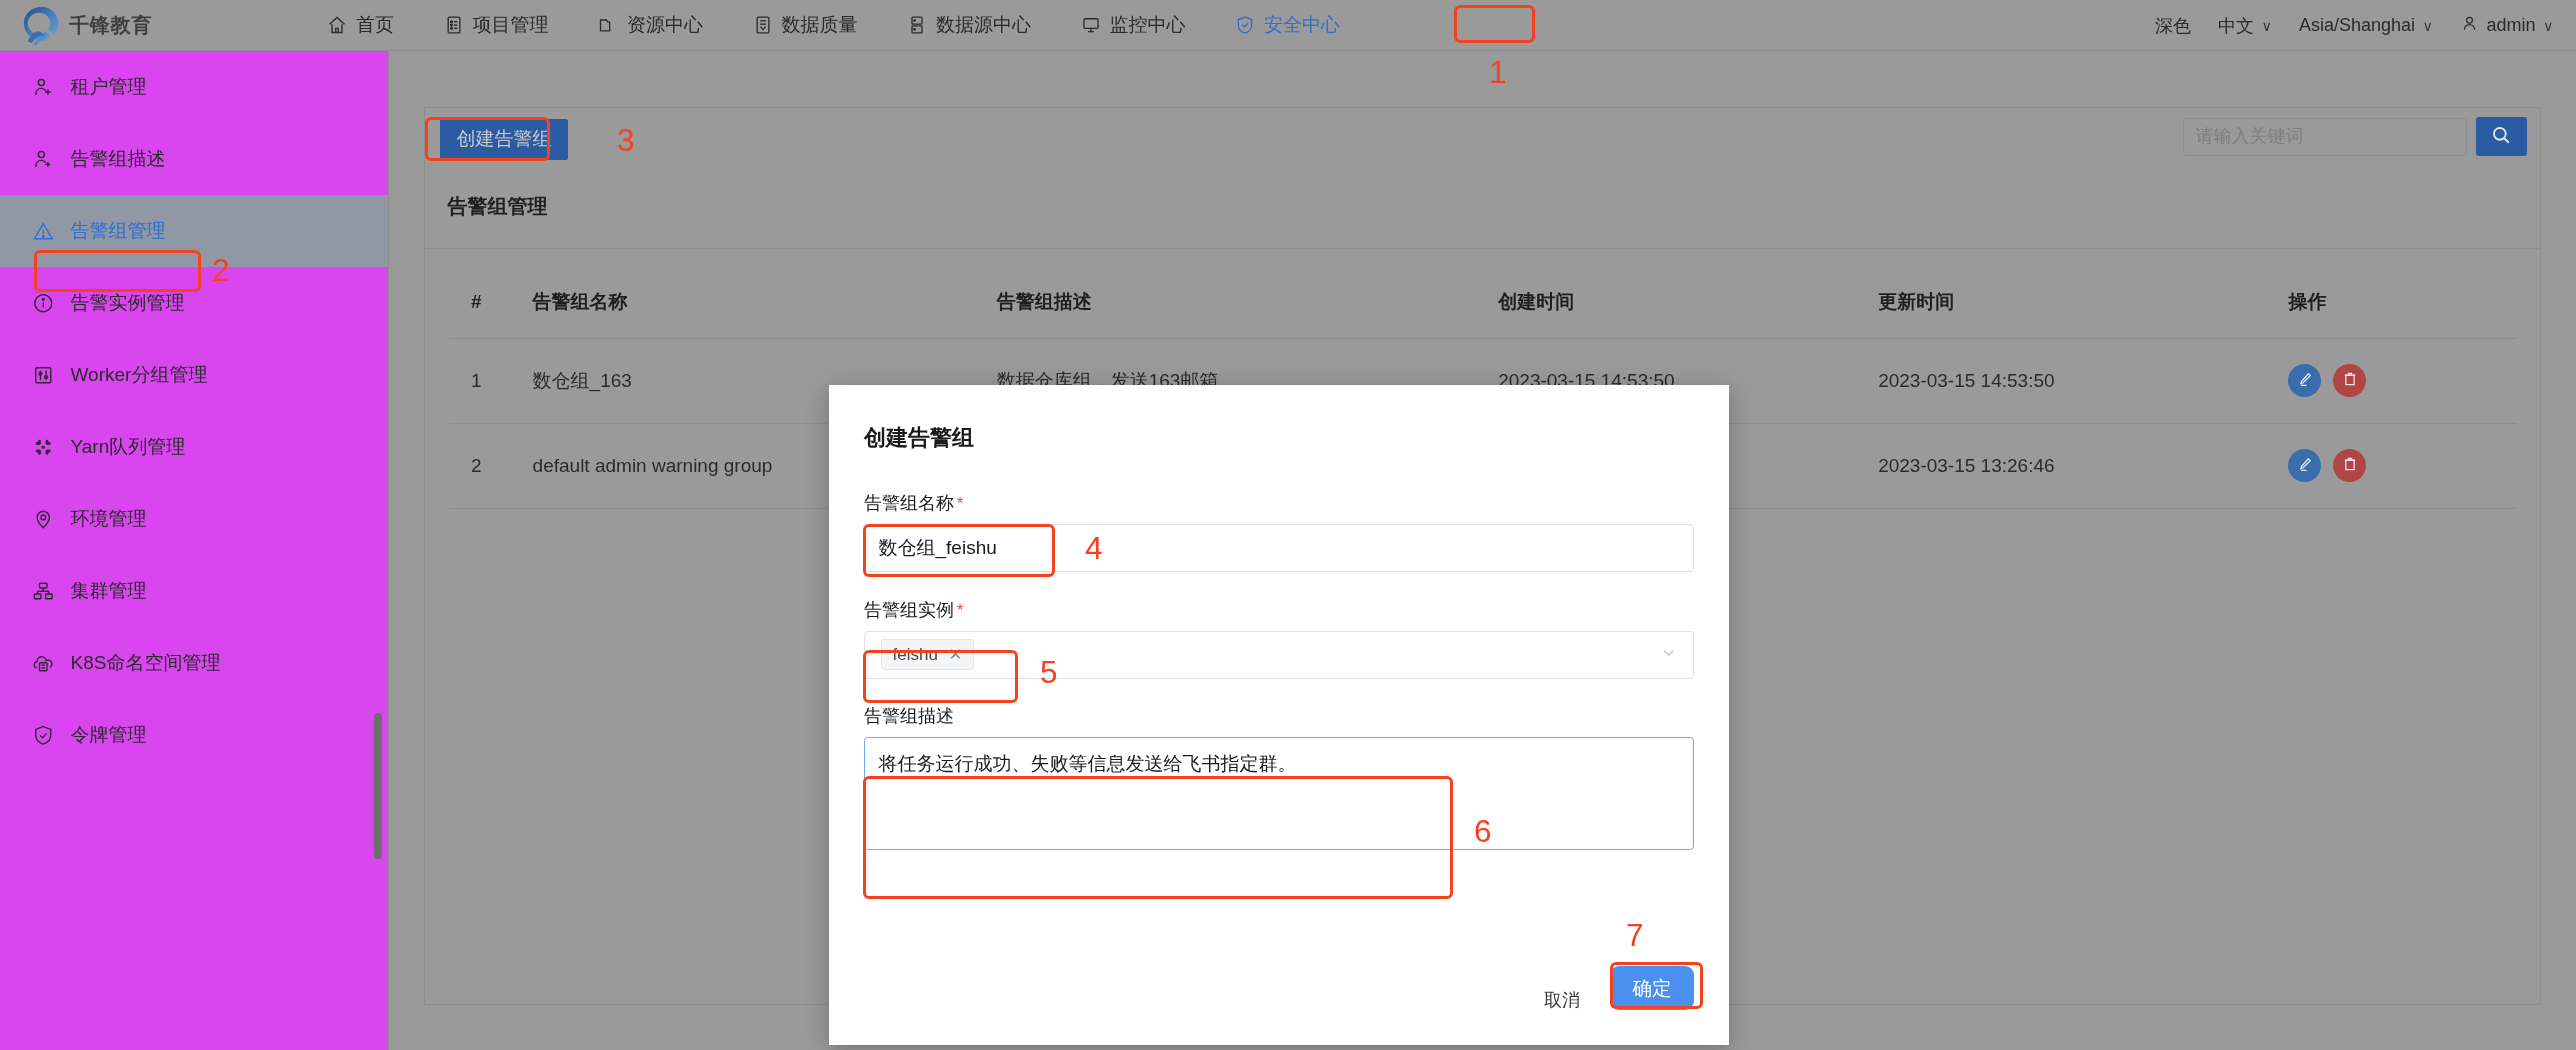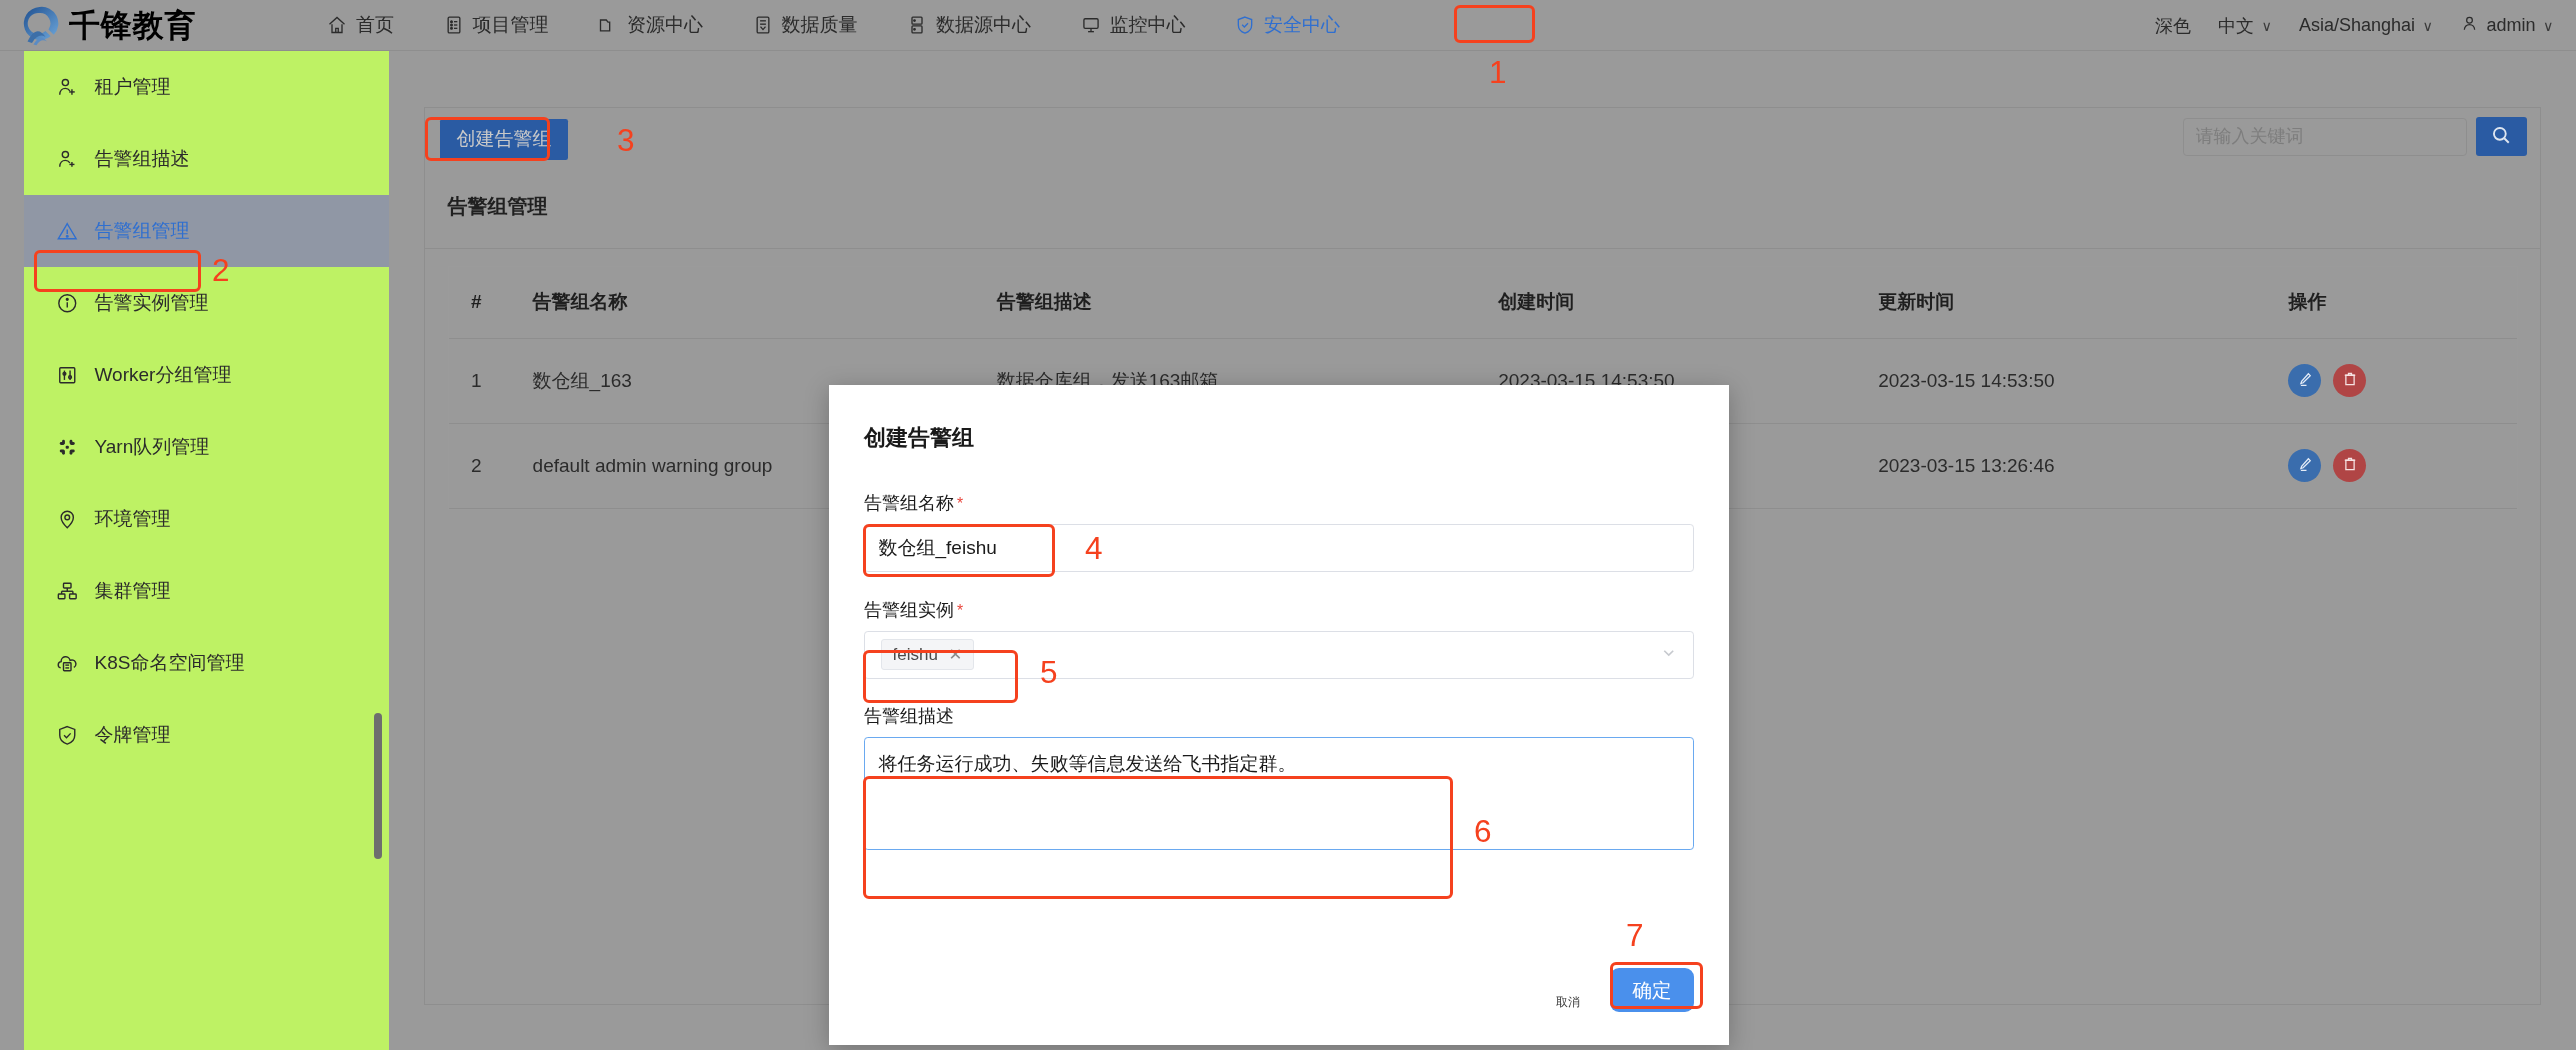--- a/index.html
+++ b/index.html
@@ -14,21 +14,21 @@
   
   .topbar {
     position: absolute; left: 0; top: 0; width: 2576px; height: 51px;
     background: #9a9a9a;
     display: flex; align-items: center;
     border-bottom: 0.8px solid #8e8e8e;
   }
   .brand { display: flex; align-items: center; margin-left: 16.5px; width: 270px; }
   .brand-logo { width: 45px; height: 42px; position: relative; flex: none; }
   .brand-text {
-    margin-left: 7.5px; font-size: 31px; font-weight: bold; color: #000000;
+    margin-left: 7.5px; font-size: 20px; font-weight: bold; color: #404040;
     letter-spacing: 0.8px; line-height: 1;
   }
   .nav { display: flex; align-items: center; margin-left: 22.5px; }
   .nav-item {
     display: flex; align-items: center; gap: 9px;
     padding: 6px 18px; margin-right: 13.5px;
     font-size: 19px; color: #2b2b2b; white-space: nowrap;
   }
   .nav-item.active { color: #2f6fd0; }
   .nav-item .ico { width: 20px; height: 20px; display: block; }
@@ -38,21 +38,21 @@
     position: absolute; right: 22.5px; top: 0; height: 51px;
     display: flex; align-items: center; gap: 0px;
     font-size: 18px; color: #2b2b2b;
   }
   .topright > div { display: flex; align-items: center; gap: 7.5px; margin-left: 27px; white-space: nowrap; }
   .caret { font-size: 14.3px; color: #3b3b3b; }
 
   
   .sidebar {
     position: absolute; left: 0; top: 51px; width: 389px; height: 999px;
-    background: #bef264; border-right: 0.8px solid #8b8b8b; margin-left: 24px;
+    background: #d946ef; border-right: 0.8px solid #8b8b8b;
   }
   .side-item {
     display: flex; align-items: center; gap: 16.5px;
     height: 72px; padding-left: 31.5px;
     font-size: 19px; color: #2b2b2b; white-space: nowrap;
   }
   .side-item.active { background: #9097a5; color: #2f6fd0; }
   .side-item .ico { width: 22.5px; height: 22.5px; flex: none; }
 
   
@@ -157,21 +157,21 @@
   .ta {
     width: 100%; height: 113px; border: 0.8px solid #6aa9f0; border-radius: 3.8px;
     font-size: 19px; color: #1a1a1a; padding: 12px 13.5px; font-family: inherit;
     outline: none; resize: none; line-height: 1.5;
   }
   .modal-footer {
     position: absolute; right: 35px; bottom: 33px;
     display: flex; align-items: center; gap: 30px;
   }
   .btn-cancel {
-    background: none; border: none; font-size: 12px; color: #3a3a3a;
+    background: none; border: none; font-size: 18px; color: #3a3a3a;
     font-family: inherit; cursor: pointer; margin-top: 24px;
   }
   .btn-ok {
     background: #4a90ec; border: none; color: #fff; font-size: 19.5px;
     border-radius: 9px; padding: 8.3px 22.5px; font-family: inherit; cursor: pointer;
   }
 
   
   .anno-box {
     position: absolute; border: 3.8px solid #f5411e; border-radius: 6px;

